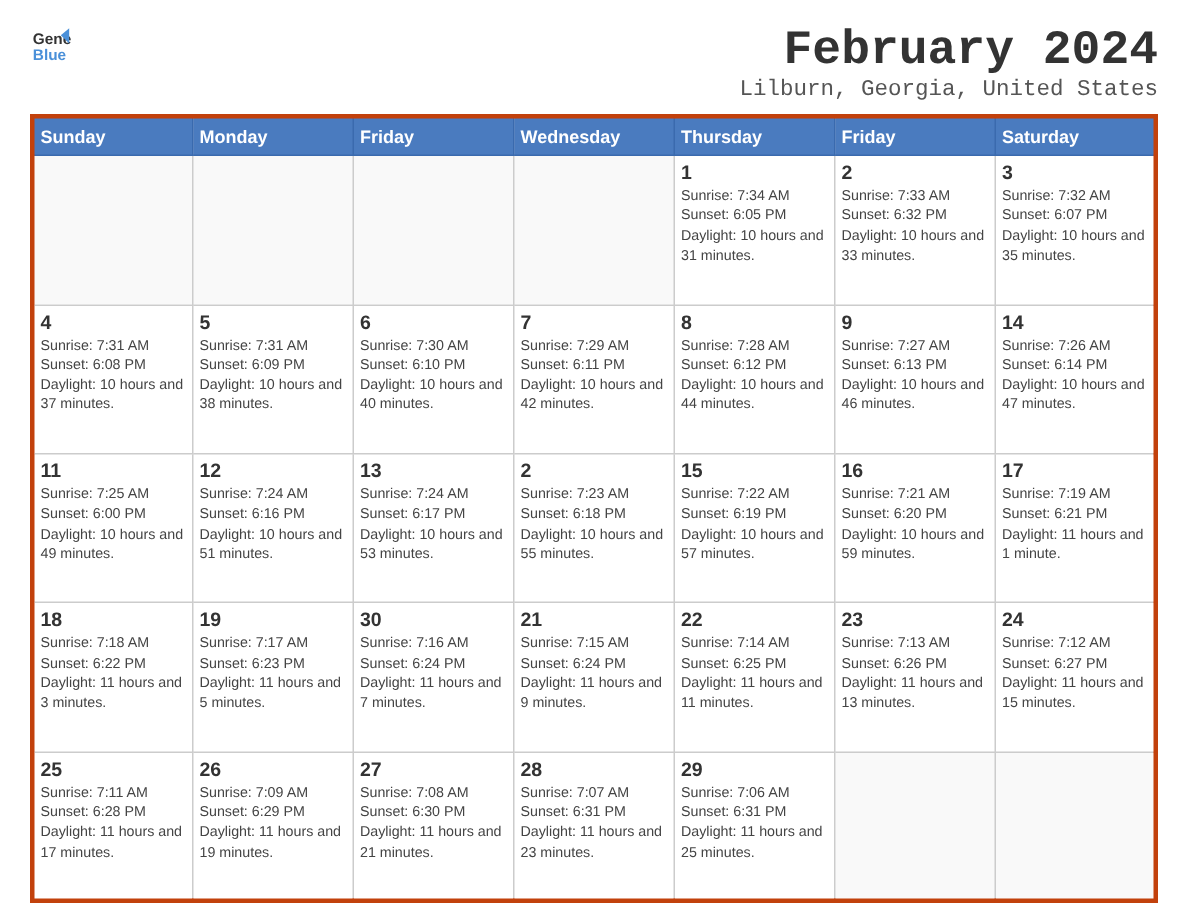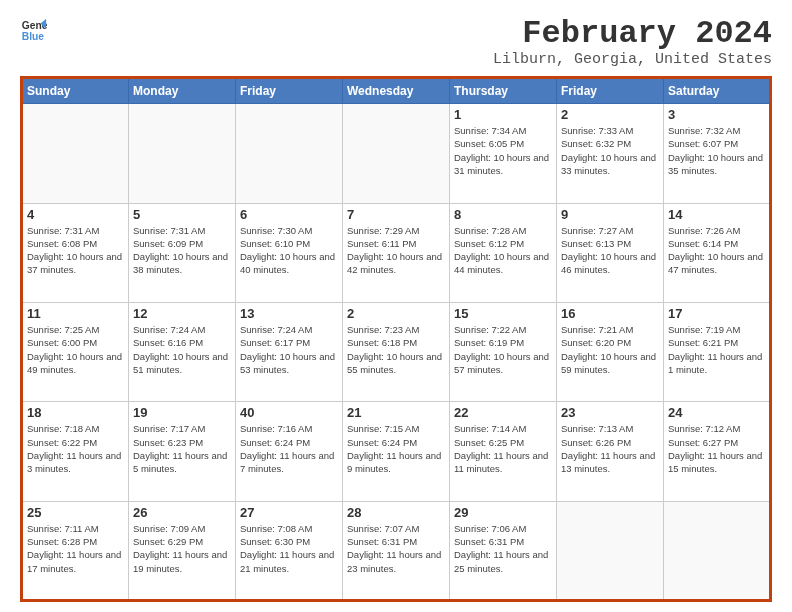--- a/index.html
+++ b/index.html
@@ -257,21 +257,21 @@
 and 3 minutes.</div>
           </td>
           <td>
             <span class="day-number">19</span>
             <div class="day-info">Sunrise: 7:17 AM
 Sunset: 6:23 PM
 Daylight: 11 hours
 and 5 minutes.</div>
           </td>
           <td>
-            <span class="day-number">40</span>
+            <span class="day-number">30</span>
             <div class="day-info">Sunrise: 7:16 AM
 Sunset: 6:24 PM
 Daylight: 11 hours
 and 7 minutes.</div>
           </td>
           <td>
             <span class="day-number">21</span>
             <div class="day-info">Sunrise: 7:15 AM
 Sunset: 6:24 PM
 Daylight: 11 hours

